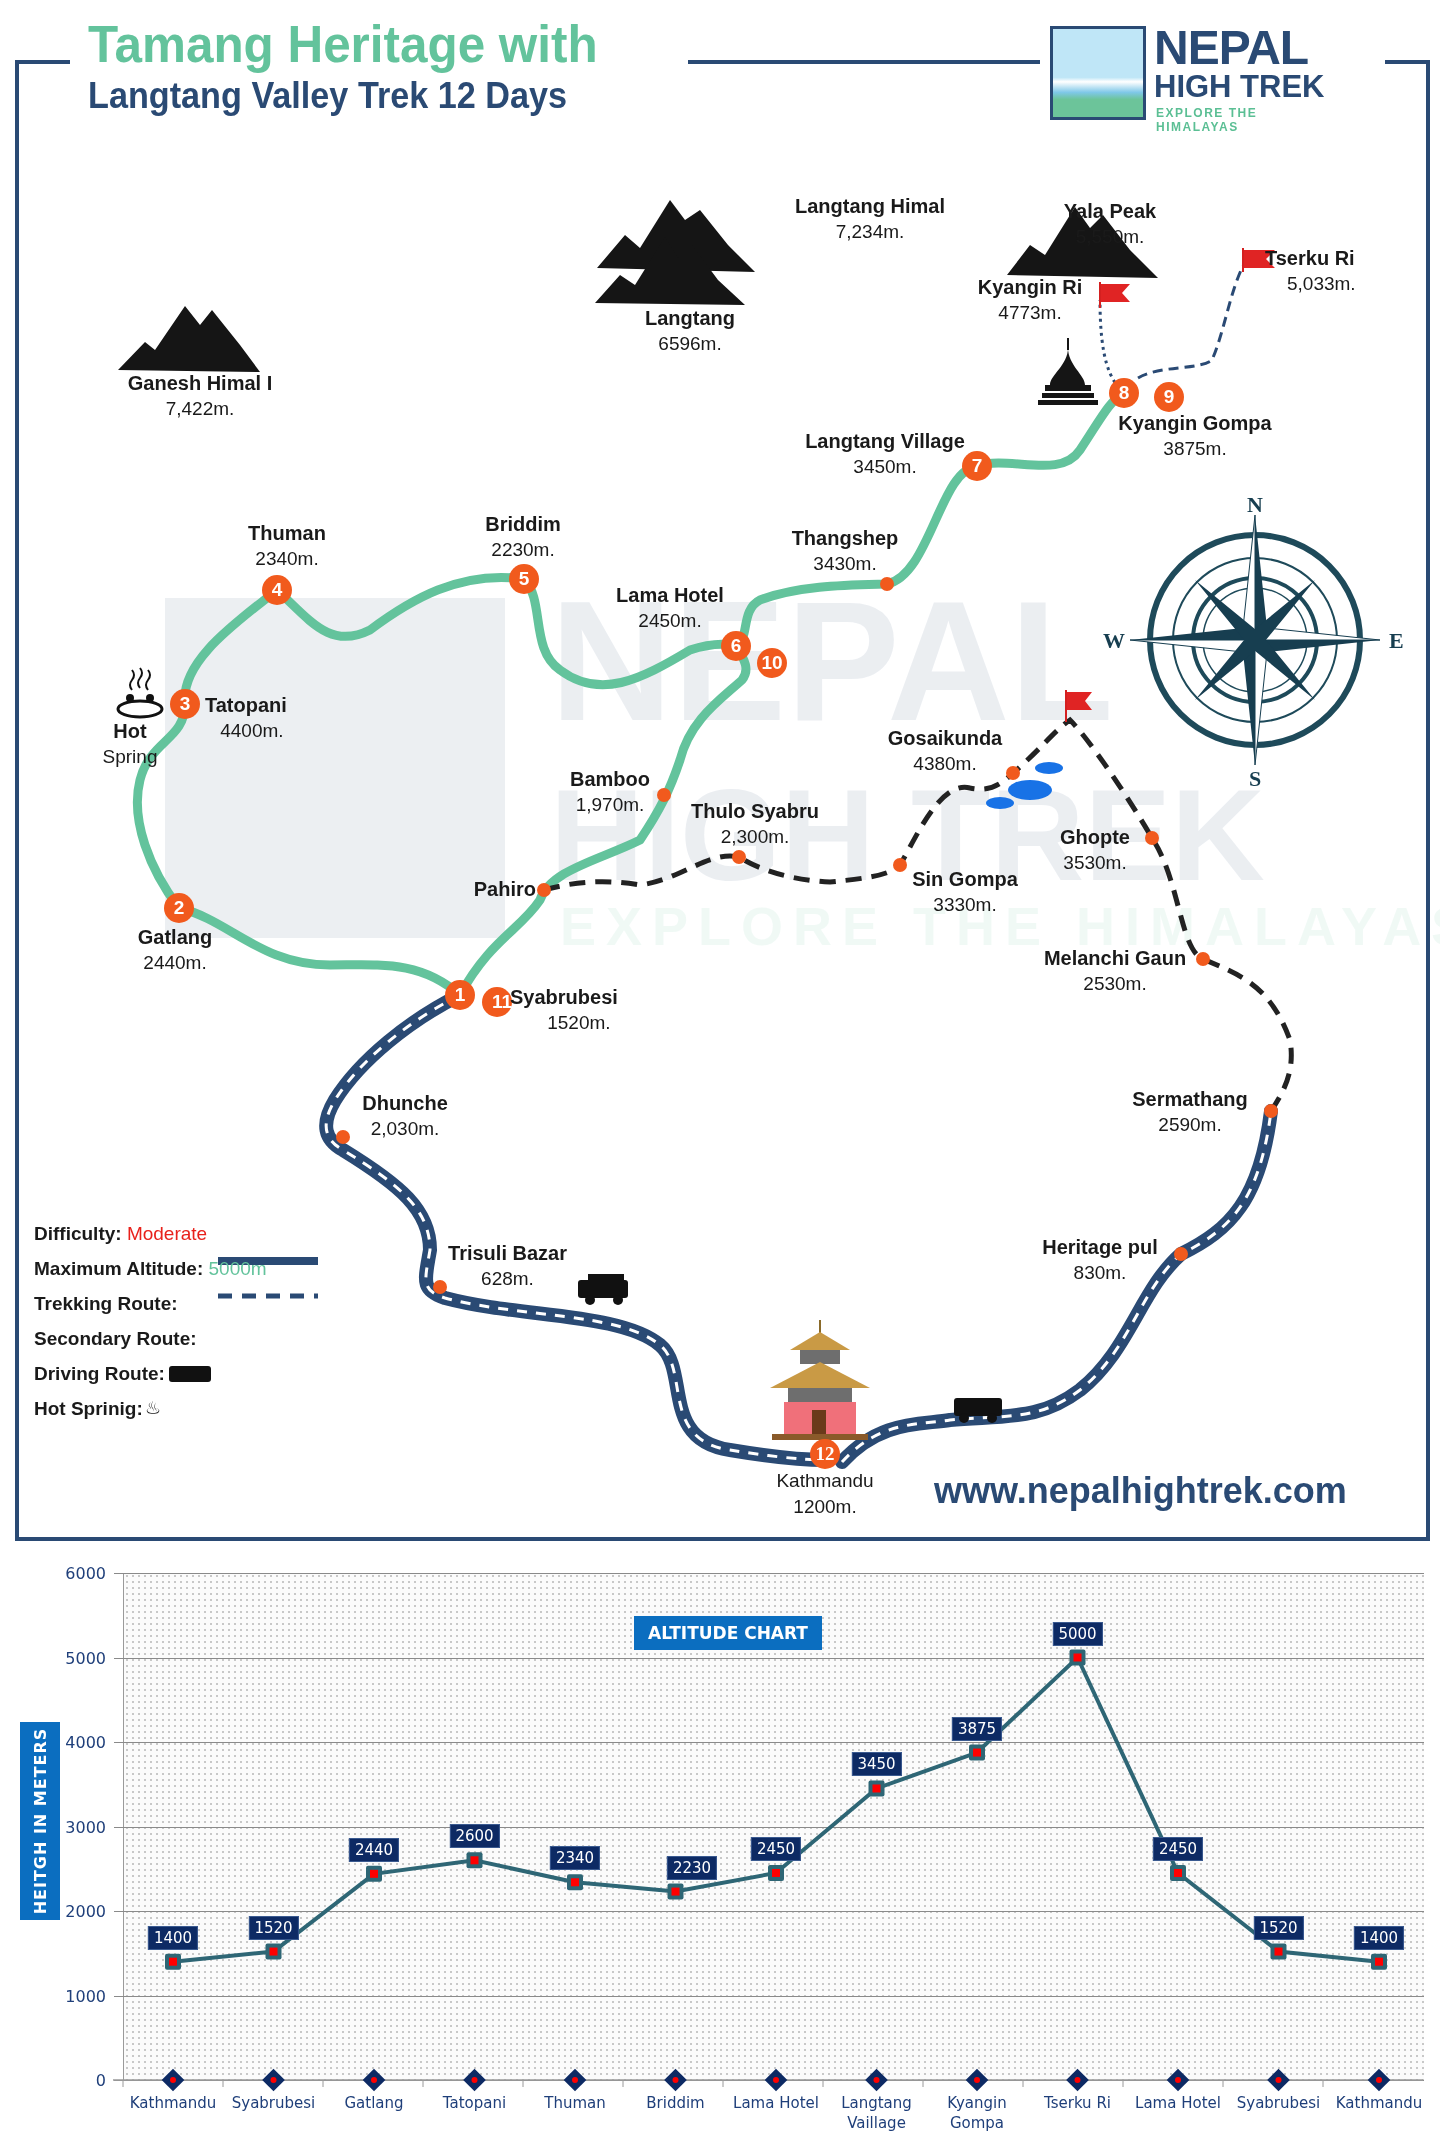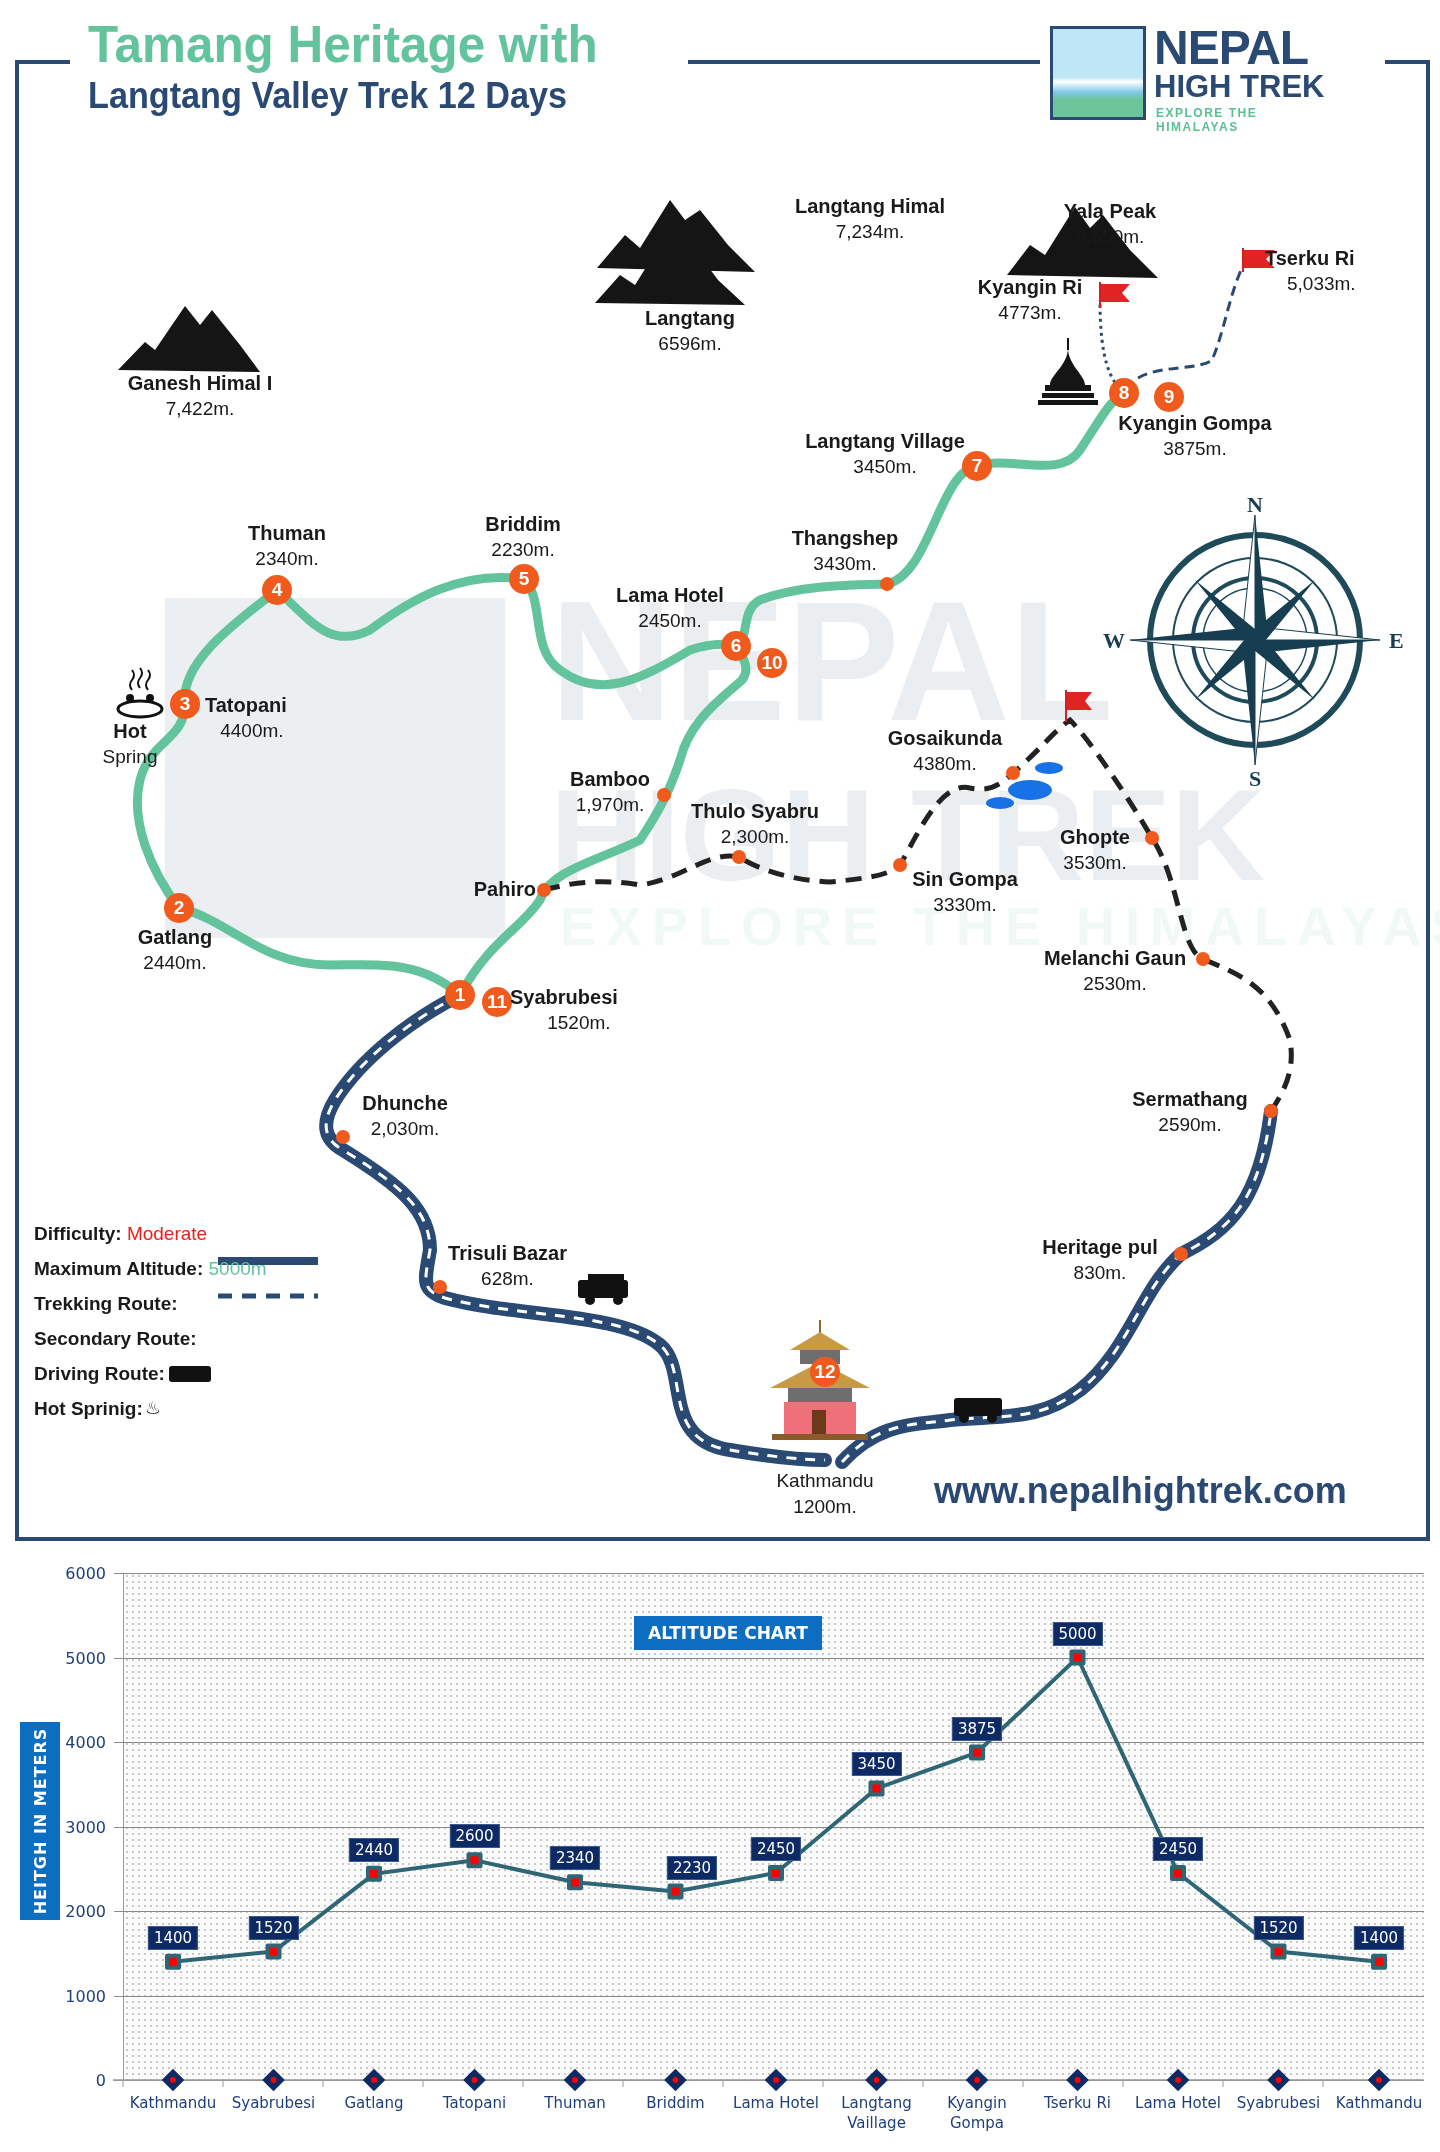--- a/index.html
+++ b/index.html
@@ -175,31 +175,31 @@
 <div class="lbl" style="left:960px;top:274px;width:140px;text-align:center;">
     <span class="n">Kyangin Ri</span>
     <span class="a">4773m.</span>
   </div>
 <div class="lbl" style="left:1265px;top:245px;width:120px;text-align:left;">
     <span class="n">Tserku Ri</span>
     <span class="a" style="padding-left:22px">5,033m.</span>
   </div>
 
 <div class="badge" style="left:460px;top:995px;">1</div>
-<div class="badge" style="left:497px;top:1002px;">11</div>
+<div class="badge" style="left:497px;top:1002px;text-align:right;">11</div>
 <div class="badge" style="left:179px;top:908px;">2</div>
 <div class="badge" style="left:185px;top:704px;">3</div>
 <div class="badge" style="left:277px;top:590px;">4</div>
 <div class="badge" style="left:524px;top:579px;">5</div>
 <div class="badge" style="left:736px;top:646px;">6</div>
 <div class="badge" style="left:772px;top:663px;">10</div>
 <div class="badge" style="left:977px;top:466px;">7</div>
 <div class="badge" style="left:1124px;top:393px;">8</div>
 <div class="badge" style="left:1169px;top:397px;">9</div>
-<div class="badge" style="left:825px;top:1372px;">12</div>
+<div class="badge" style="left:825px;top:1454px;font-family:Liberation Serif, serif;">12</div>
 
 <div class="lbl" style="left:510px;top:984px;">
     <span class="n">Syabrubesi</span>
     <span class="a" style="padding-left:30px">1520m.</span>
   </div>
 <div class="lbl" style="left:120px;top:924px;width:110px;">
     <span class="n">Gatlang</span>
     <span class="a">2440m.</span>
   </div>
 <div class="lbl" style="left:205px;top:692px;">

